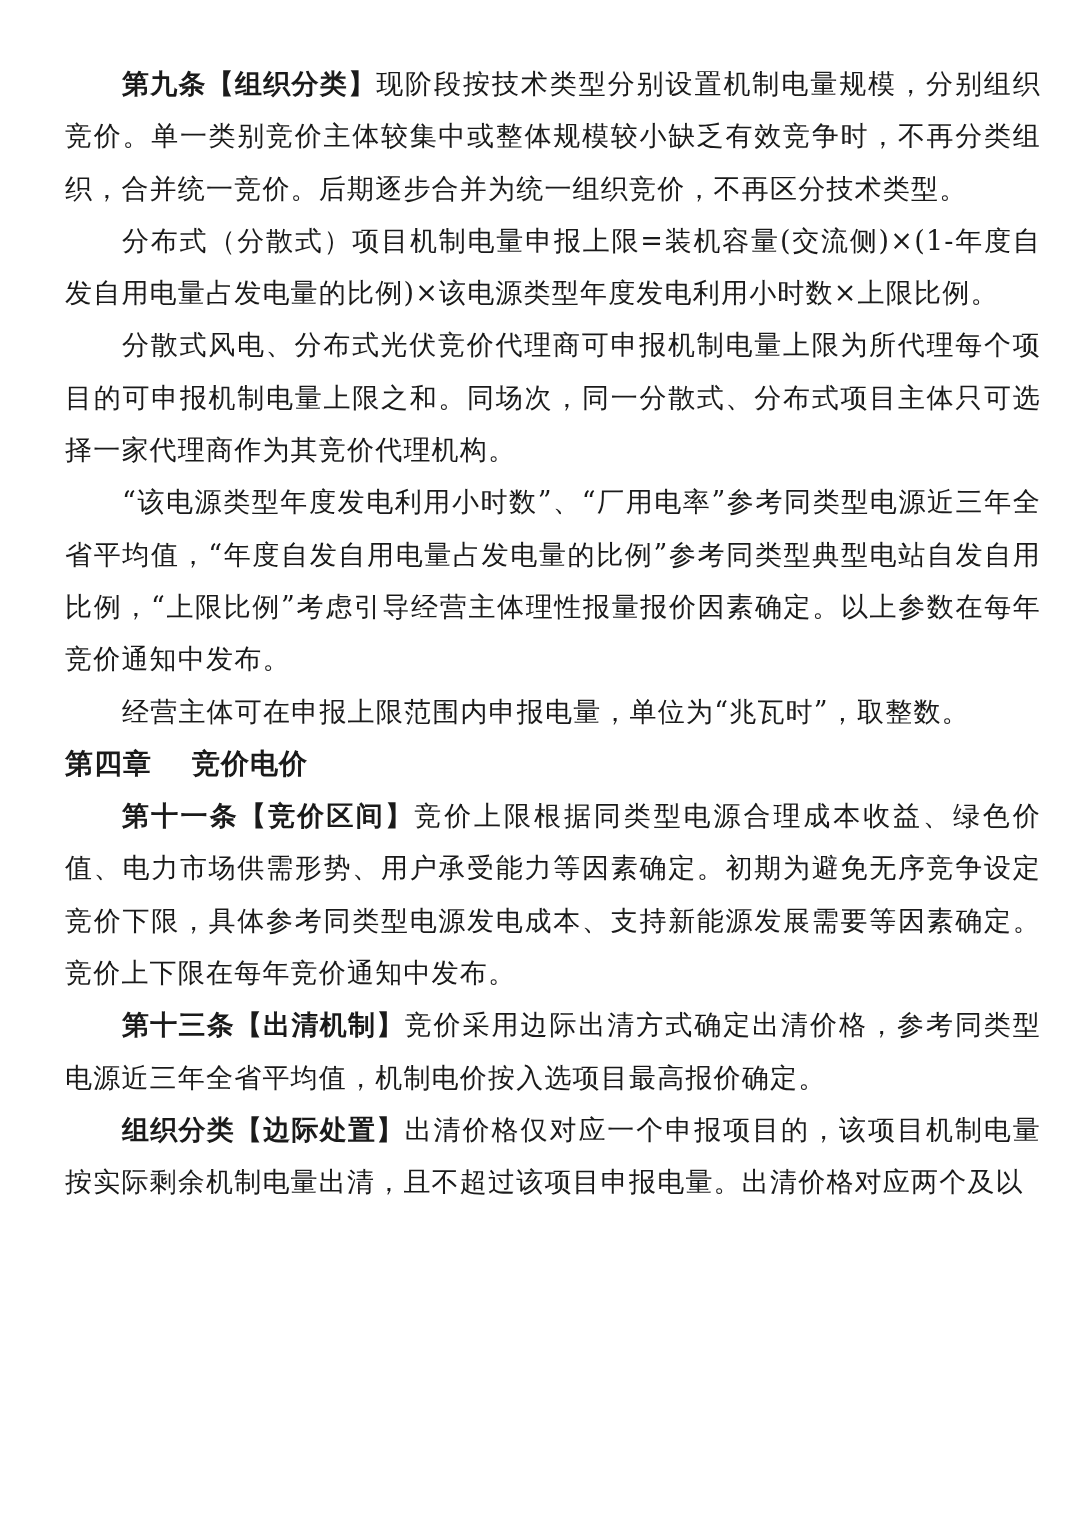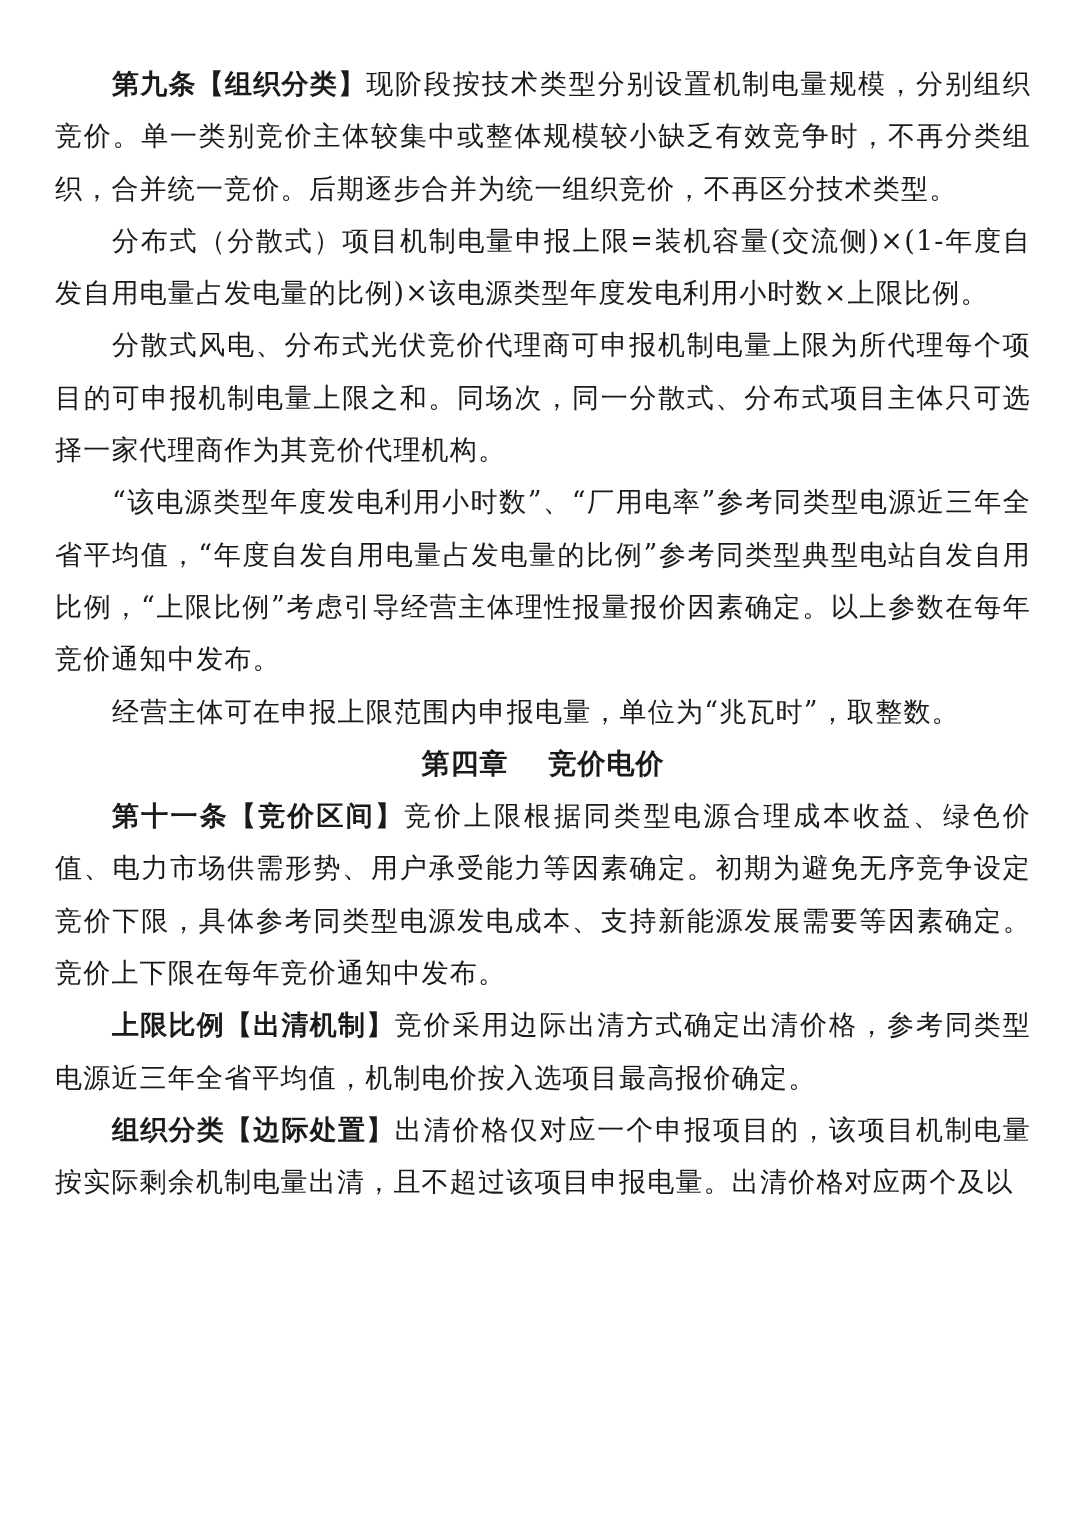--- a/index.html
+++ b/index.html
@@ -1,38 +1,38 @@
 <!DOCTYPE html>
 <html><head>
 <meta charset="utf-8">
 <style>
   html, body { margin: 0; padding: 0; background: #ffffff; }
   body { width: 1080px; height: 1526px; overflow: hidden; position: relative; }
   .page {
-    position: absolute; left: 55px; top: 58px; width: 976px;
+    position: absolute; left: 65px; top: 58px; width: 976px;
     font-family: "DejaVu Serif", "Liberation Serif", serif;
     color: #1a1a1a; font-size: 27px; line-height: 52.3px;
     text-align: justify; text-justify: inter-character; letter-spacing: 1.2px;
   }
   .para { margin: 0; text-indent: 57px; }
   .bold { font-family: "DejaVu Sans", "Liberation Sans", sans-serif; font-weight: bold; letter-spacing: 0.5px; }
   .chapter {
-    margin: 0; text-align: center; font-family: "DejaVu Sans", "Liberation Sans", sans-serif;
+    margin: 0; text-align: left; font-family: "DejaVu Sans", "Liberation Sans", sans-serif;
     font-weight: bold; font-size: 28px; letter-spacing: 1px; word-spacing: 0;
   }
   .chapter .gap { display: inline-block; width: 40px; }
 </style>
 </head>
 <body>
 
 <div class="page">
   <p class="para"><span class="bold">第九条【组织分类】</span><span>现阶段按技术类型分别设置机制电量规模，分别组织竞价。单一类别竞价主体较集中或整体规模较小缺乏有效竞争时，不再分类组织，合并统一竞价。后期逐步合并为统一组织竞价，不再区分技术类型。</span></p>
   <p class="para"><span>分布式（分散式）项目机制电量申报上限=装机容量(交流侧)×(1-年度自发自用电量占发电量的比例)×该电源类型年度发电利用小时数×上限比例。</span></p>
   <p class="para"><span>分散式风电、分布式光伏竞价代理商可申报机制电量上限为所代理每个项目的可申报机制电量上限之和。同场次，同一分散式、分布式项目主体只可选择一家代理商作为其竞价代理机构。</span></p>
   <p class="para"><span>“该电源类型年度发电利用小时数”、“厂用电率”参考同类型电源近三年全省平均值，“年度自发自用电量占发电量的比例”参考同类型典型电站自发自用比例，“上限比例”考虑引导经营主体理性报量报价因素确定。以上参数在每年竞价通知中发布。</span></p>
   <p class="para"><span>经营主体可在申报上限范围内申报电量，单位为“兆瓦时”，取整数。</span></p>
 
   <p class="chapter"><span>第四章</span><span class="gap"></span><span>竞价电价</span></p>
 
   <p class="para"><span class="bold">第十一条【竞价区间】</span><span>竞价上限根据同类型电源合理成本收益、绿色价值、电力市场供需形势、用户承受能力等因素确定。初期为避免无序竞争设定竞价下限，具体参考同类型电源发电成本、支持新能源发展需要等因素确定。竞价上下限在每年竞价通知中发布。</span></p>
-  <p class="para"><span class="bold">上限比例【出清机制】</span><span>竞价采用边际出清方式确定出清价格，参考同类型电源近三年全省平均值，机制电价按入选项目最高报价确定。</span></p>
+  <p class="para"><span class="bold">第十三条【出清机制】</span><span>竞价采用边际出清方式确定出清价格，参考同类型电源近三年全省平均值，机制电价按入选项目最高报价确定。</span></p>
   <p class="para"><span class="bold">组织分类【边际处置】</span><span>出清价格仅对应一个申报项目的，该项目机制电量按实际剩余机制电量出清，且不超过该项目申报电量。出清价格对应两个及以</span></p>
 </div>
 
 </body></html>

